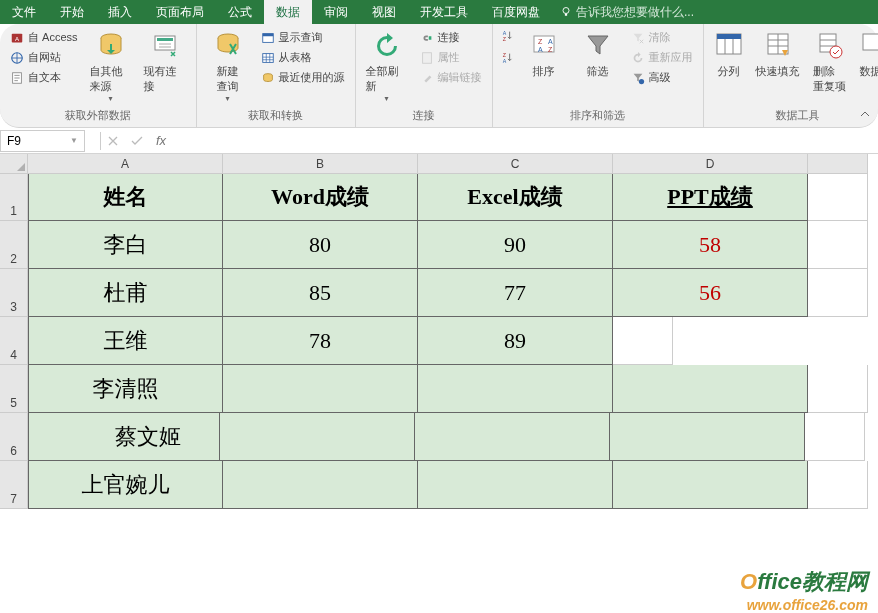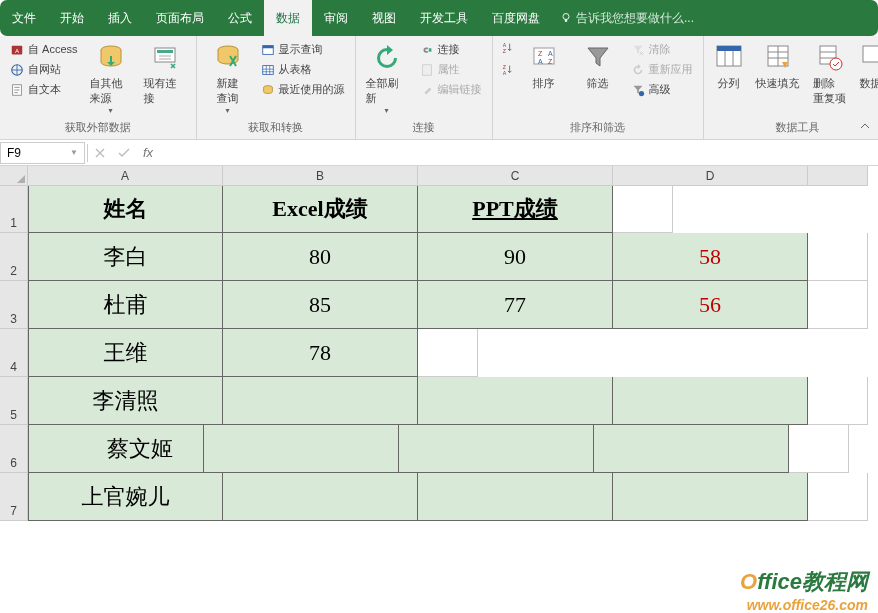--- a/index.html
+++ b/index.html
@@ -1,40 +1,40 @@
 <!DOCTYPE html>
 <html><head>
   <meta charset="utf-8">
   <style>
     * { margin: 0; padding: 0; box-sizing: border-box; }
     body { font-family: "Microsoft YaHei", sans-serif; font-size: 12px; background: #fff; width: 878px; height: 613px; overflow: hidden; position: relative; }
     
     
-    .menubar { background: #2a7a3f; height: 36px; display: flex; align-items: stretch; color: #fff; border-radius: 7px; }
+    .menubar { background: #2a7a3f; height: 24px; display: flex; align-items: stretch; color: #fff; }
     .menubar .tab { padding: 0 12px; display: flex; align-items: center; cursor: pointer; font-size: 12px; }
     .menubar .tab.active { background: #f1f1f1; color: #217346; }
     .menubar .tell-me { display: flex; align-items: center; margin-left: 8px; color: #d4e8d9; font-size: 12px; gap: 4px; }
     .bulb { width: 12px; height: 12px; display: inline-block; }
     
     
-    .ribbon { background: #f1f1f1; height: 104px; border-bottom: 1px solid #d4d4d4; display: flex; position: relative; }
+    .ribbon { background: #f1f1f1; height: 104px; border-bottom: 1px solid #d4d4d4; display: flex; position: relative; border-radius: 19px; }
     .group { border-right: 1px solid #d4d4d4; display: flex; flex-direction: column; padding: 4px 6px 0; }
     .group-body { flex: 1; display: flex; align-items: flex-start; gap: 4px; }
     .group-label { text-align: center; font-size: 11px; color: #666; padding: 2px 0 4px; }
     .stack { display: flex; flex-direction: column; gap: 1px; }
     .small-btn { display: flex; align-items: center; gap: 4px; padding: 2px 4px; font-size: 11px; color: #444; cursor: pointer; white-space: nowrap; }
     .big-btn { display: flex; flex-direction: column; align-items: center; padding: 2px 4px; font-size: 11px; color: #444; cursor: pointer; width: 50px; }
     .big-btn .icon { width: 32px; height: 32px; margin-bottom: 2px; }
     .big-btn .dd { font-size: 8px; color: #666; }
     .mini-icon { width: 14px; height: 14px; display: inline-block; }
     .ribbon-toggle { position: absolute; right: 6px; bottom: 6px; width: 14px; height: 14px; cursor: pointer; }
     
     
     .formula-bar { height: 26px; background: #fff; border-bottom: 1px solid #d4d4d4; display: flex; align-items: center; }
-    .name-box { width: 85px; height: 22px; border: 1px solid #ccc; padding: 0 6px; display: flex; align-items: center; justify-content: space-between; margin-right: 2px; font-size: 12px; }
+    .name-box { width: 85px; height: 22px; border: 1px solid #ccc; padding: 0 6px; display: flex; align-items: center; justify-content: space-between; margin-right: 15px; font-size: 12px; }
     .fb-btn { width: 24px; height: 22px; display: flex; align-items: center; justify-content: center; color: #999; cursor: pointer; }
     .fb-input { flex: 1; height: 22px; border: none; outline: none; padding: 0 6px; font-size: 12px; }
     .fb-sep { width: 1px; height: 18px; background: #ccc; }
     
     
     .sheet-area { position: relative; }
     .sel-all { position: absolute; left: 0; top: 0; width: 28px; height: 20px; background: #e6e6e6; border-right: 1px solid #ccc; border-bottom: 1px solid #ccc; }
     .sel-all::after { content: ''; position: absolute; right: 2px; bottom: 2px; width: 0; height: 0; border-right: 8px solid #b0b0b0; border-top: 8px solid transparent; }
     .col-headers { position: absolute; left: 28px; top: 0; height: 20px; display: flex; }
     .col-h { background: #e6e6e6; border-right: 1px solid #ccc; border-bottom: 1px solid #ccc; display: flex; align-items: center; justify-content: center; font-size: 12px; color: #444; }
@@ -392,20 +392,21 @@
       <div class="row-h" style="height: 48px;">2</div>
       <div class="row-h" style="height: 48px;">3</div>
       <div class="row-h" style="height: 48px;">4</div>
       <div class="row-h" style="height: 48px;">5</div>
       <div class="row-h" style="height: 48px;">6</div>
       <div class="row-h" style="height: 48px;">7</div>
     </div>
   <div class="grid" id="grid">
       <div class="gr">
         <div class="gc data-cell hdr lb" style="width: 195px; height: 47px;">姓名</div>
+        <div class="gc data-cell hdr" style="width: 195px; height: 47px;">Word成绩</div>
         <div class="gc data-cell hdr" style="width: 195px; height: 47px;">Excel成绩</div>
         <div class="gc data-cell hdr" style="width: 195px; height: 47px; text-decoration: underline;">PPT成绩</div>
         <div class="gc empty-cell" style="width: 60px; height: 47px;"></div>
       </div>
       <div class="gr">
         <div class="gc data-cell lb" style="width: 195px; height: 48px;">李白</div>
         <div class="gc data-cell" style="width: 195px; height: 48px;">80</div>
         <div class="gc data-cell" style="width: 195px; height: 48px;">90</div>
         <div class="gc data-cell fail" style="width: 195px; height: 48px;">58</div>
         <div class="gc empty-cell" style="width: 60px; height: 48px;"></div>
@@ -413,31 +414,32 @@
       <div class="gr">
         <div class="gc data-cell lb" style="width: 195px; height: 48px;">杜甫</div>
         <div class="gc data-cell" style="width: 195px; height: 48px;">85</div>
         <div class="gc data-cell" style="width: 195px; height: 48px;">77</div>
         <div class="gc data-cell fail" style="width: 195px; height: 48px;">56</div>
         <div class="gc empty-cell" style="width: 60px; height: 48px;"></div>
       </div>
       <div class="gr">
         <div class="gc data-cell lb" style="width: 195px; height: 48px;">王维</div>
         <div class="gc data-cell" style="width: 195px; height: 48px;">78</div>
+        <div class="gc data-cell" style="width: 195px; height: 48px;">89</div>
         <div class="gc empty-cell" style="width: 60px; height: 48px;"></div>
       </div>
       <div class="gr">
         <div class="gc data-cell lb" style="width: 195px; height: 48px;">李清照</div>
         <div class="gc data-cell" style="width: 195px; height: 48px;"></div>
         <div class="gc data-cell" style="width: 195px; height: 48px;"></div>
         <div class="gc data-cell" style="width: 195px; height: 48px;"></div>
         <div class="gc empty-cell" style="width: 60px; height: 48px;"></div>
       </div>
       <div class="gr">
-        <div class="gc data-cell lb" style="width: 176px; height: 48px; padding-left: 48px;">蔡文姬</div>
+        <div class="gc data-cell lb" style="width: 192px; height: 48px; padding-left: 48px;">蔡文姬</div>
         <div class="gc data-cell" style="width: 195px; height: 48px;"></div>
         <div class="gc data-cell" style="width: 195px; height: 48px;"></div>
         <div class="gc data-cell" style="width: 195px; height: 48px;"></div>
         <div class="gc empty-cell" style="width: 60px; height: 48px;"></div>
       </div>
       <div class="gr">
         <div class="gc data-cell lb" style="width: 195px; height: 48px;">上官婉儿</div>
         <div class="gc data-cell" style="width: 195px; height: 48px;"></div>
         <div class="gc data-cell" style="width: 195px; height: 48px;"></div>
         <div class="gc data-cell" style="width: 195px; height: 48px;"></div>

